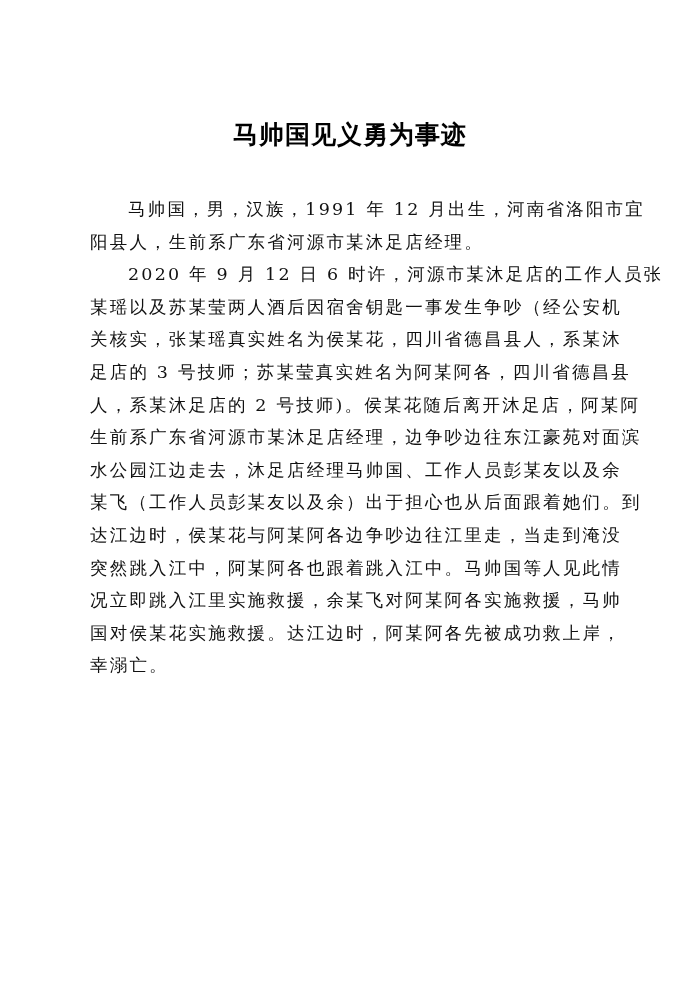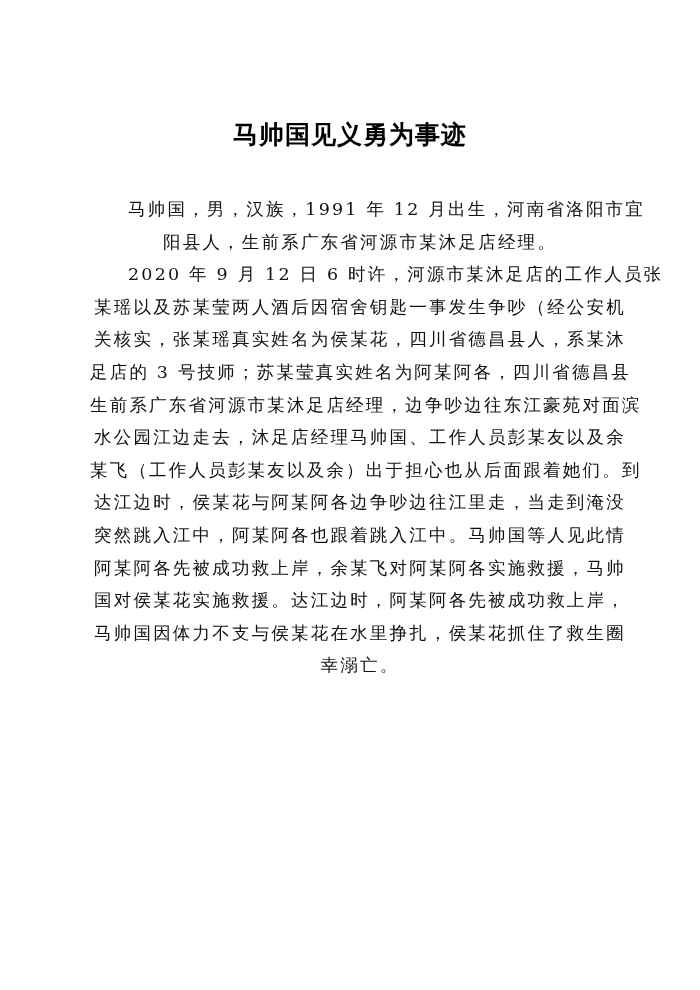--- a/index.html
+++ b/index.html
@@ -38,44 +38,43 @@
     left: 90px;
     width: 540px;
     top: 193px;
   }
   .line {
     height: 32.6px;
     line-height: 32.6px;
     font-size: 17.5px;
     white-space: nowrap;
     letter-spacing: 2.2px;
-    text-align: center;
   }
   .indent { padding-left: 38px; }
 </style>
 </head>
 <body>
 
 <div class="page">
   <h1 class="title">马帅国见义勇为事迹</h1>
 
   <div class="body-text">
     <div>
       <div class="line indent">马帅国，男，汉族，1991 年 12 月出生，河南省洛阳市宜</div>
       <div class="line">阳县人，生前系广东省河源市某沐足店经理。</div>
     </div>
     <div>
       <div class="line indent">2020 年 9 月 12 日 6 时许，河源市某沐足店的工作人员张</div>
       <div class="line">某瑶以及苏某莹两人酒后因宿舍钥匙一事发生争吵（经公安机</div>
       <div class="line">关核实，张某瑶真实姓名为侯某花，四川省德昌县人，系某沐</div>
       <div class="line">足店的 3 号技师；苏某莹真实姓名为阿某阿各，四川省德昌县</div>
+      <div class="line">人，系某沐足店的 2 号技师)。侯某花随后离开沐足店，阿某阿</div>
       <div class="line">生前系广东省河源市某沐足店经理，边争吵边往东江豪苑对面滨</div>
       <div class="line">水公园江边走去，沐足店经理马帅国、工作人员彭某友以及余</div>
       <div class="line">某飞（工作人员彭某友以及余）出于担心也从后面跟着她们。到</div>
       <div class="line">达江边时，侯某花与阿某阿各边争吵边往江里走，当走到淹没</div>
       <div class="line">突然跳入江中，阿某阿各也跟着跳入江中。马帅国等人见此情</div>
-      <div class="line">阿某阿各先被成功救上岸，余某飞对阿某阿各实施救援，马帅</div>
+      <div class="line">况立即跳入江里实施救援，余某飞对阿某阿各实施救援，马帅</div>
       <div class="line">国对侯某花实施救援。达江边时，阿某阿各先被成功救上岸，</div>
-      <div class="line">马帅国因体力不支与侯某花在水里挣扎，侯某花抓住了救生圈</div>
       <div class="line">幸溺亡。</div>
     </div>
   </div>
 </div>
 
 </body></html>

